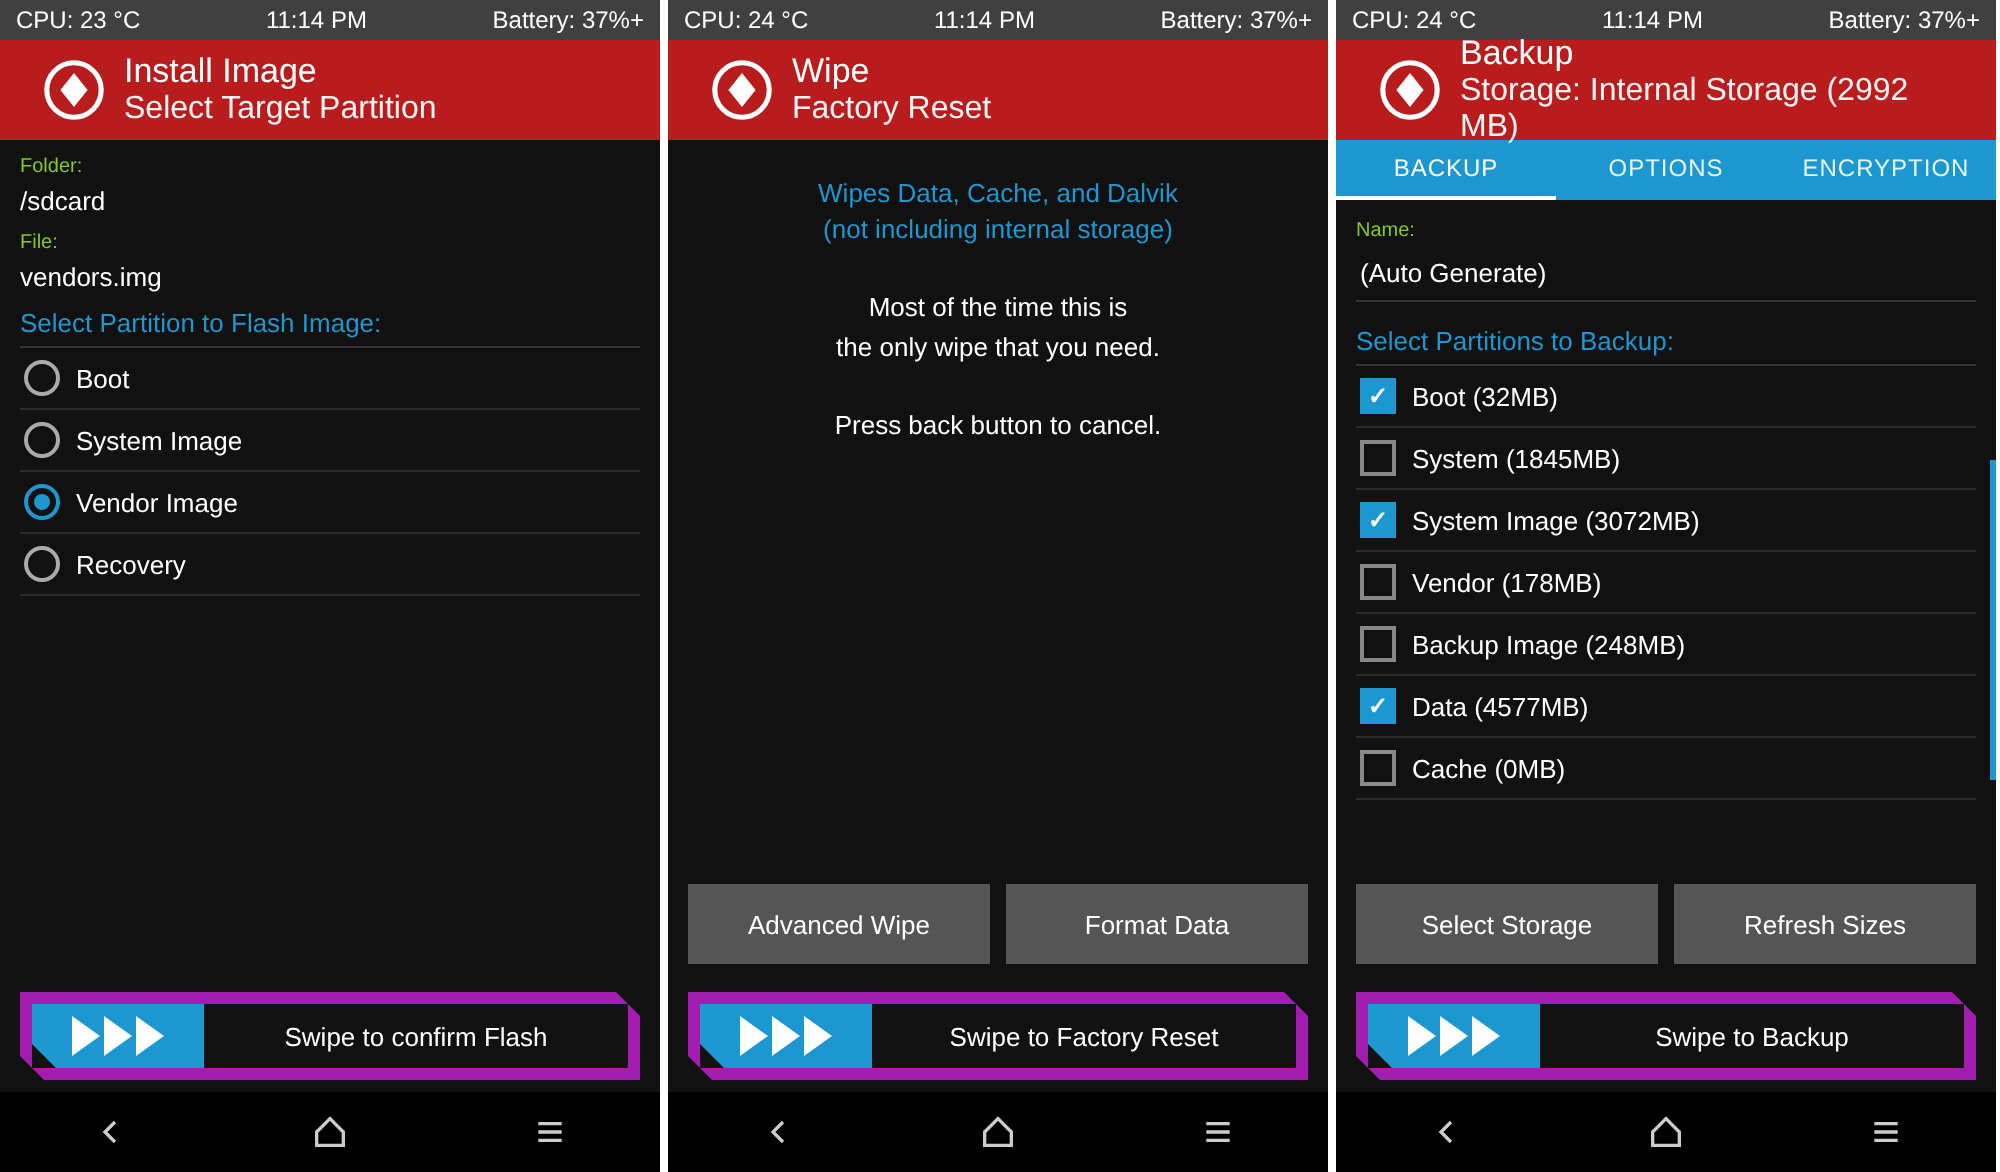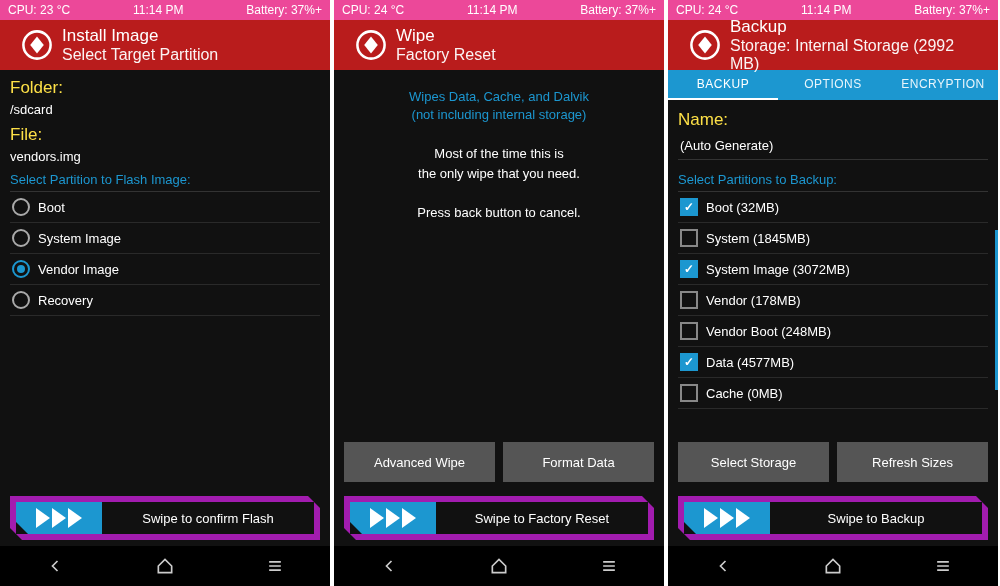--- a/index.html
+++ b/index.html
@@ -1,25 +1,25 @@
 <!DOCTYPE html>
 <html><head>
 <meta charset="utf-8">
 <style>
   * { margin: 0; padding: 0; box-sizing: border-box; font-family: Arial, Helvetica, sans-serif; }
   body { background: #fff; display: flex; gap: 4px; }
   .screen { width: 330px; height: 586px; background: #111; color: #fff; display: flex; flex-direction: column; position: relative; overflow: hidden; }
-  .status-bar { display: flex; justify-content: space-between; align-items: center; font-size: 12px; padding: 4px 8px; background: #ec4899; color: #fff; height: 20px; }
+  .status-bar { display: flex; justify-content: space-between; align-items: center; font-size: 12px; padding: 4px 8px; background: #404040; color: #fff; height: 20px; }
   .header { background: #b91c1c; display: flex; align-items: center; padding: 6px 20px; gap: 8px; height: 50px; }
   .logo { width: 34px; height: 34px; flex-shrink: 0; }
   .header-text { display: flex; flex-direction: column; }
   .header-title { font-size: 17px; font-weight: 400; }
   .header-subtitle { font-size: 16px; opacity: 0.95; }
   .content { flex: 1; padding: 8px 10px; font-size: 13px; position: relative; }
-  .label-accent { color: #fde047; font-size: 17px; margin-bottom: 4px; }
+  .label-accent { color: #84cc16; font-size: 10px; margin-bottom: 4px; }
   .value-text { color: #fff; font-size: 13px; margin-bottom: 8px; }
   .section-head { color: #1c97d0; font-size: 13px; border-bottom: 1px solid #333; padding-bottom: 4px; margin-top: 6px; margin-bottom: 0; }
   .radio-row, .check-row { display: flex; align-items: center; gap: 8px; padding: 6px 2px; border-bottom: 1px solid #2a2a2a; font-size: 13px; }
   .radio { width: 18px; height: 18px; border: 2px solid #aaa; border-radius: 50%; display: flex; align-items: center; justify-content: center; flex-shrink: 0; }
   .radio.selected { border-color: #1c97d0; }
   .radio.selected::after { content: ""; width: 8px; height: 8px; background: #1c97d0; border-radius: 50%; }
   .checkbox { width: 18px; height: 18px; border: 2px solid #888; background: transparent; display: flex; align-items: center; justify-content: center; flex-shrink: 0; }
   .checkbox.checked { background: #1c97d0; border-color: #1c97d0; }
   .checkbox.checked::after { content: "✓"; color: #fff; font-size: 12px; font-weight: bold; }
   .center-block { text-align: center; padding: 0 28px; }
@@ -201,21 +201,21 @@
         <div class="check-row">
           <div class="checkbox checked"></div>
           <span>System Image (3072MB)</span>
         </div>
         <div class="check-row">
           <div class="checkbox"></div>
           <span>Vendor (178MB)</span>
         </div>
         <div class="check-row">
           <div class="checkbox"></div>
-          <span>Vendor Boot (248MB)</span>
+          <span>Backup Image (248MB)</span>
         </div>
         <div class="check-row">
           <div class="checkbox checked"></div>
           <span>Data (4577MB)</span>
         </div>
         <div class="check-row">
           <div class="checkbox"></div>
           <span>Cache (0MB)</span>
         </div>
       </div>

